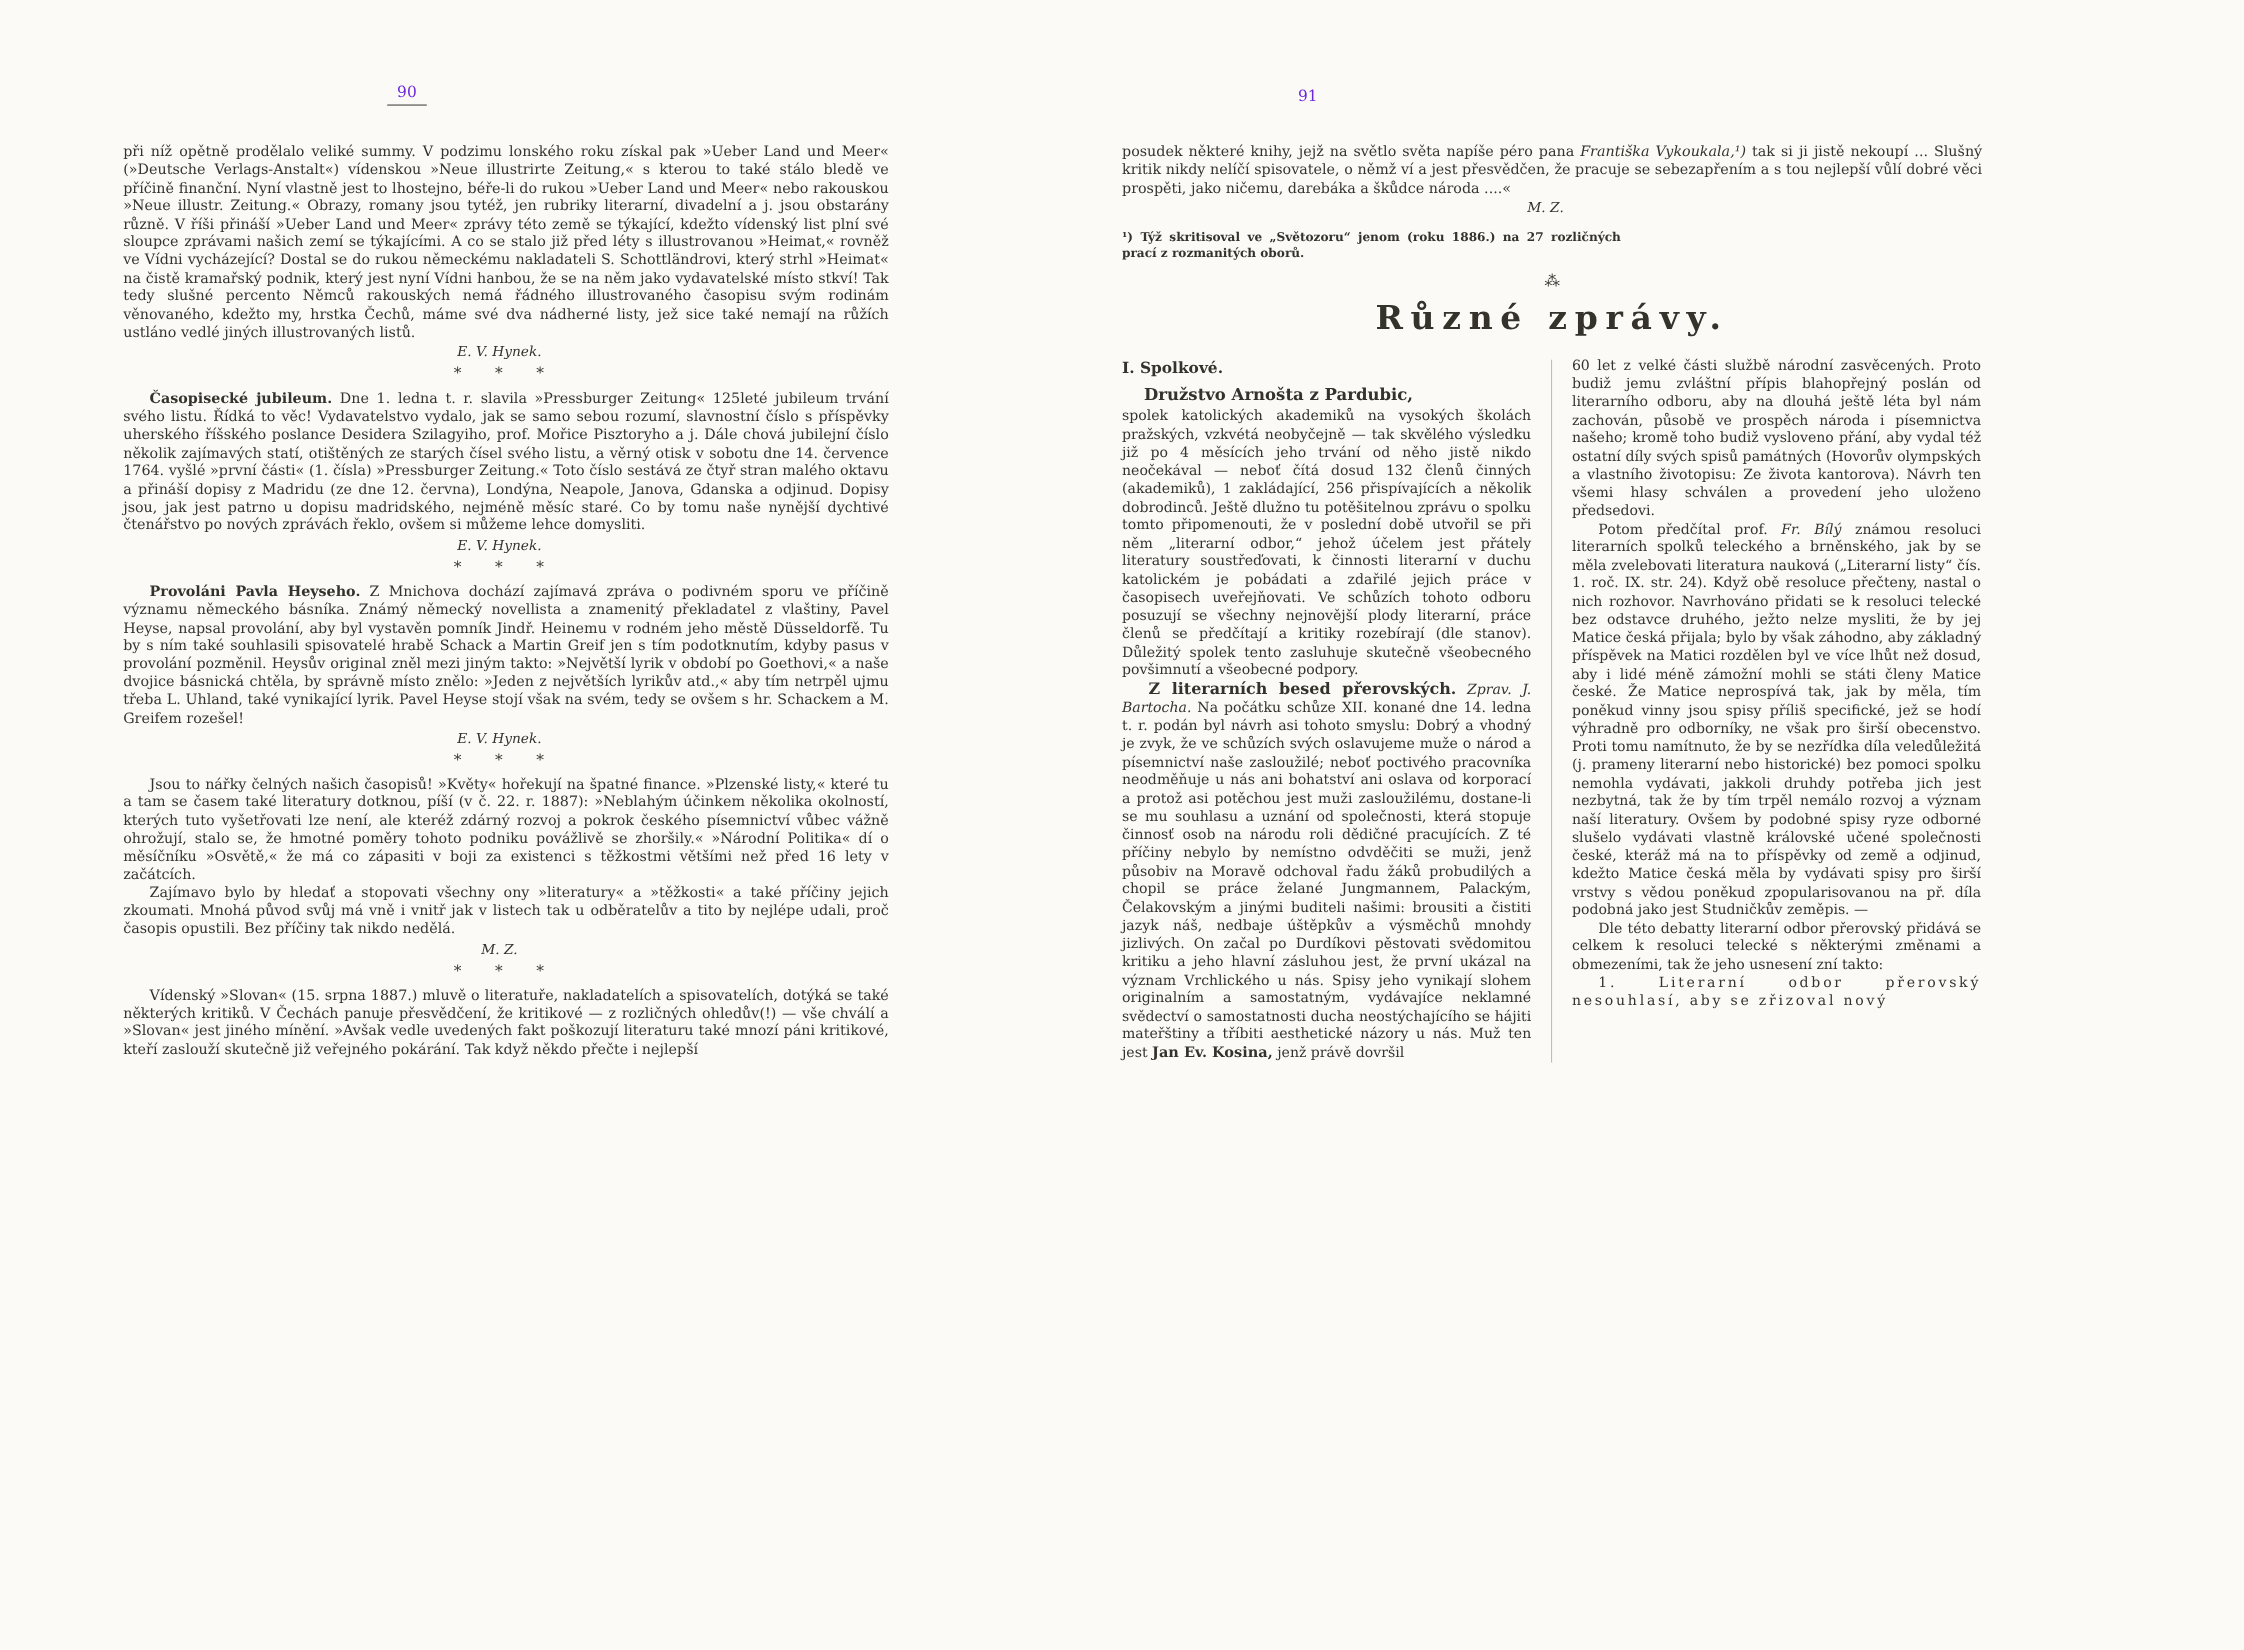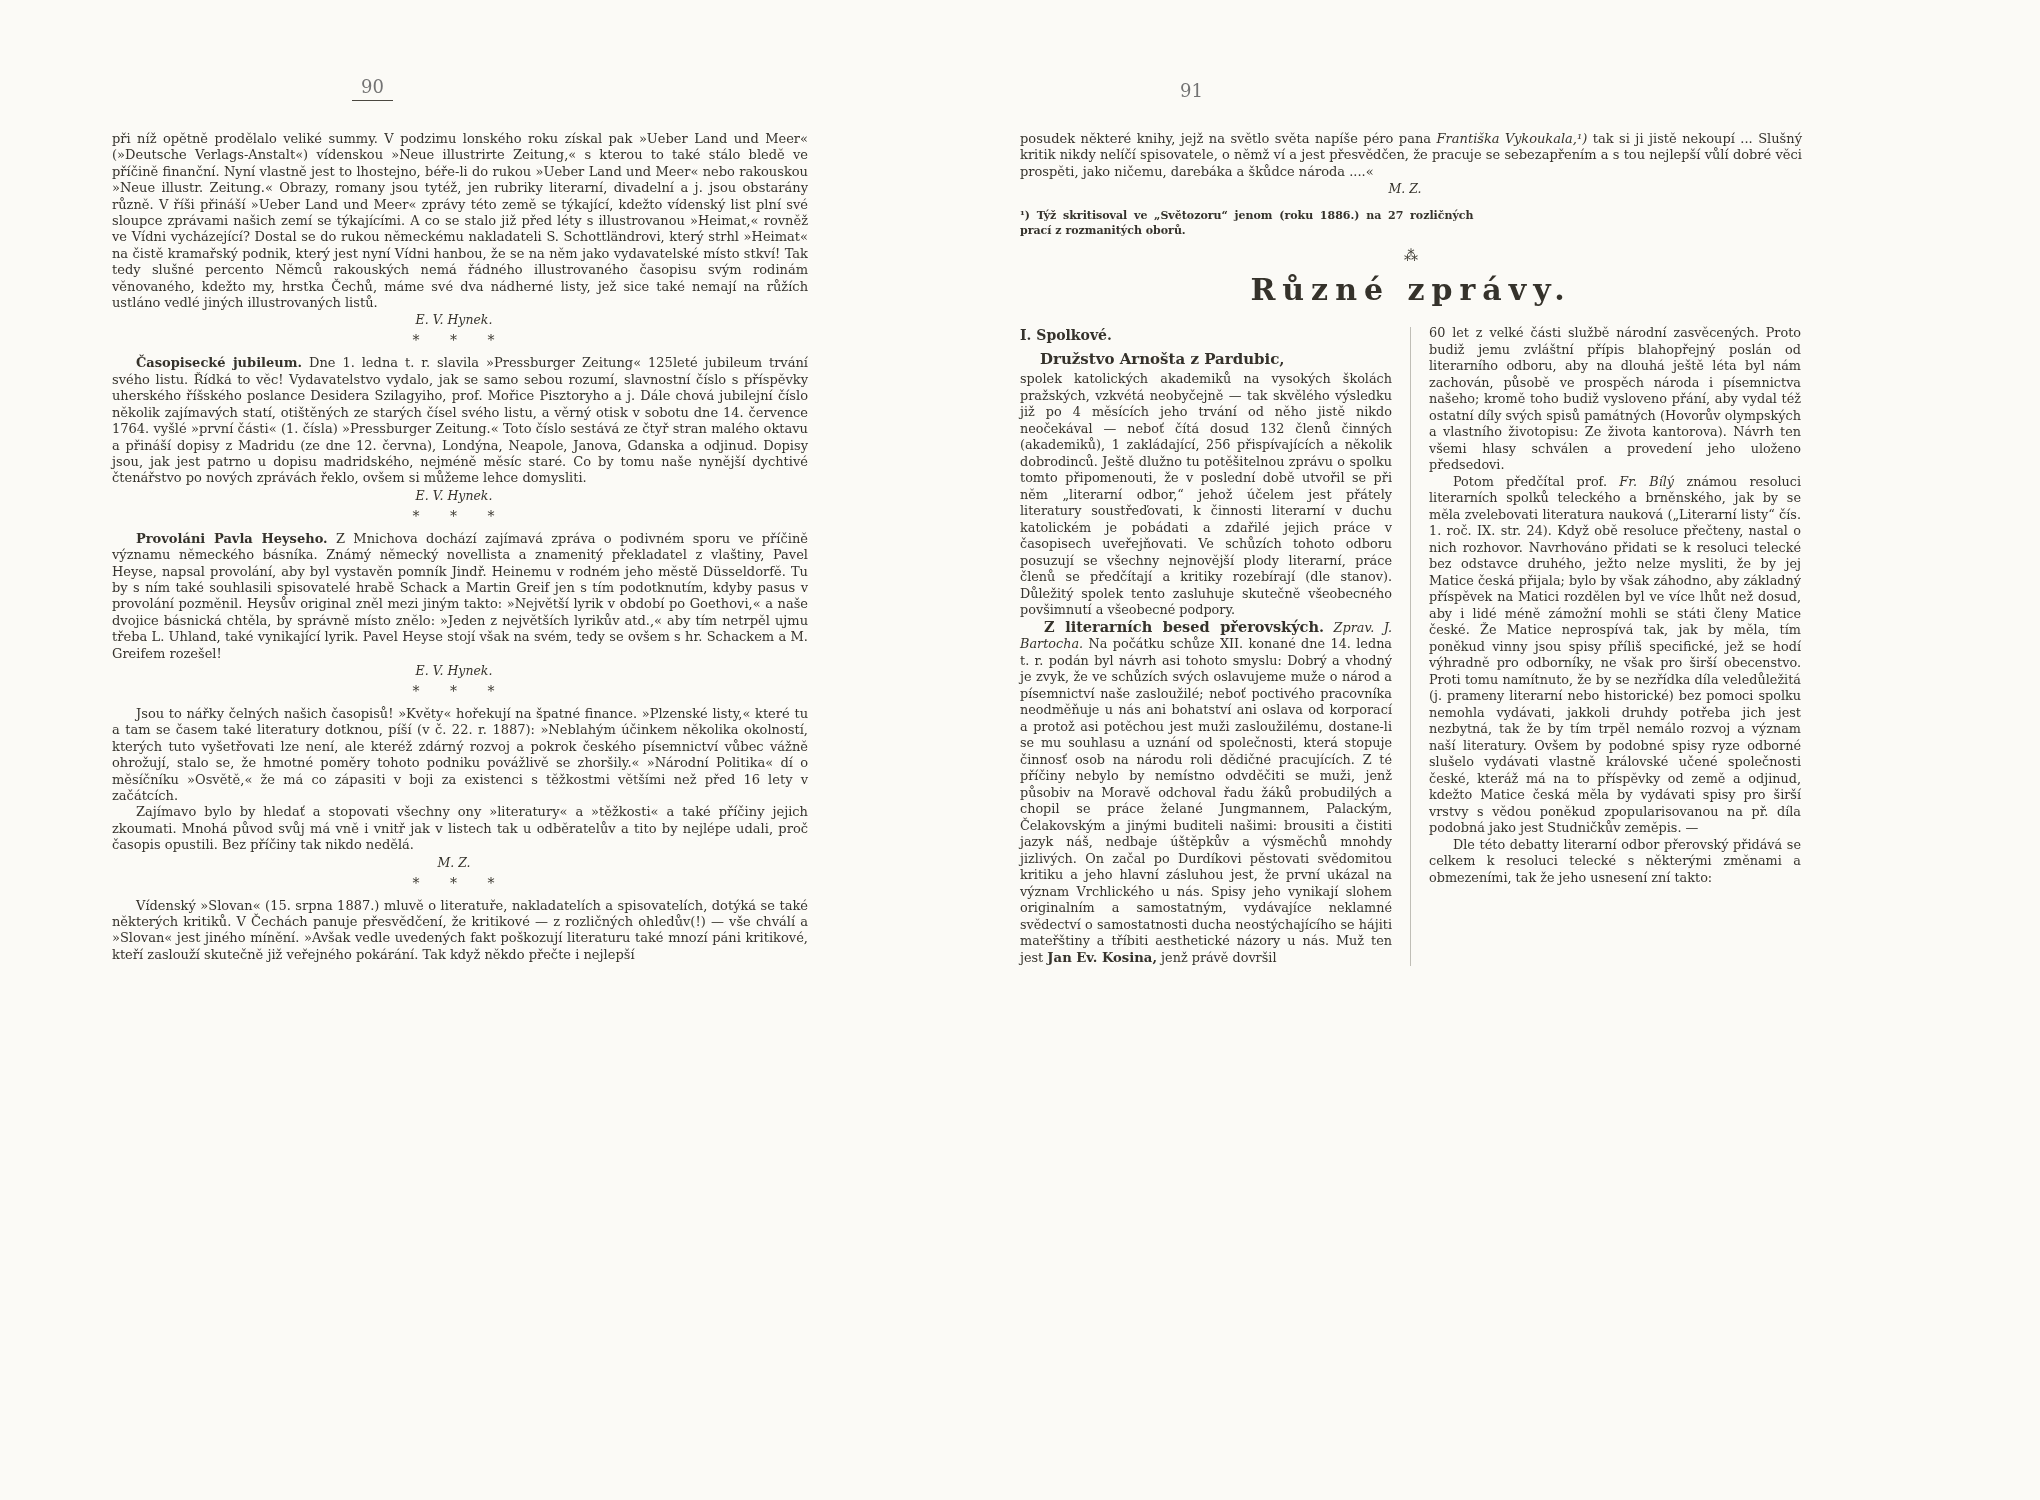--- a/index.html
+++ b/index.html
@@ -3,21 +3,21 @@
 <meta charset="utf-8">
 <style>
   * { margin:0; padding:0; box-sizing:border-box; }
   html,body { width:2040px; height:1500px; }
   body {
     position:relative;
     background:#fbfaf6;
     font-family:"DejaVu Serif","Liberation Serif",serif;
     color:#35322b;
   }
-  .pagenum { position:absolute; font-size:18px; color:#737373; }
+  .pagenum { position:absolute; font-size:14px; color:#6d28d9; }
   .pagenum-left { top:76px; left:352px; }
   .pagenum-right { top:80px; left:1180px; }
   .pn-underlined { display:inline-block; border-bottom:1.5px solid #4a473f; padding:0 9px 3px; }
 
   .page { position:absolute; top:112px;margin-top:19px; }
   .page-left { left:112px; width:696px; }
   .page-right { left:1020px; width:782px; }
 
   .para { font-size:13px; line-height:16.4px; text-align:justify; }
   .indent { text-indent:24px; }
@@ -99,17 +99,18 @@
 
     <div class="colrule"></div>
 
     <div class="col">
       <p class="para">60 let z velké části službě národní zasvěcených. Proto budiž jemu zvláštní přípis blahopřejný poslán od literarního odboru, aby na dlouhá ještě léta byl nám zachován, působě ve prospěch národa i písemnictva našeho; kromě toho budiž vysloveno přání, aby vydal též ostatní díly svých spisů památných (Hovorův olympských a vlastního životopisu: Ze života kantorova). Návrh ten všemi hlasy schválen a provedení jeho uloženo předsedovi.</p>
 
       <p class="para indent"><span>Potom předčítal prof.</span> <i>Fr. Bílý</i> <span>známou resoluci literarních spolků teleckého a brněnského, jak by se měla zvelebovati literatura nauková („Literarní listy“ čís. 1. roč. IX. str. 24). Když obě resoluce přečteny, nastal o nich rozhovor. Navrhováno přidati se k resoluci telecké bez odstavce druhého, ježto nelze mysliti, že by jej Matice česká přijala; bylo by však záhodno, aby základný příspěvek na Matici rozdělen byl ve více lhůt než dosud, aby i lidé méně zámožní mohli se státi členy Matice české. Že Matice neprospívá tak, jak by měla, tím poněkud vinny jsou spisy příliš specifické, jež se hodí výhradně pro odborníky, ne však pro širší obecenstvo. Proti tomu namítnuto, že by se nezřídka díla veledůležitá (j. prameny literarní nebo historické) bez pomoci spolku nemohla vydávati, jakkoli druhdy potřeba jich jest nezbytná, tak že by tím trpěl nemálo rozvoj a význam naší literatury. Ovšem by podobné spisy ryze odborné slušelo vydávati vlastně královské učené společnosti české, kteráž má na to příspěvky od země a odjinud, kdežto Matice česká měla by vydávati spisy pro širší vrstvy s vědou poněkud zpopularisovanou na př. díla podobná jako jest Studničkův zeměpis. —</span></p>
 
       <p class="para indent">Dle této debatty literarní odbor přerovský přidává se celkem k resoluci telecké s některými změnami a obmezeními, tak že jeho usnesení zní takto:</p>
 
+      <p class="para indent spaced">1. Literarní odbor přerovský nesouhlasí, aby se zřizoval nový</p>
     </div>
 
   </div>
 
 </div>
 
 </body></html>

